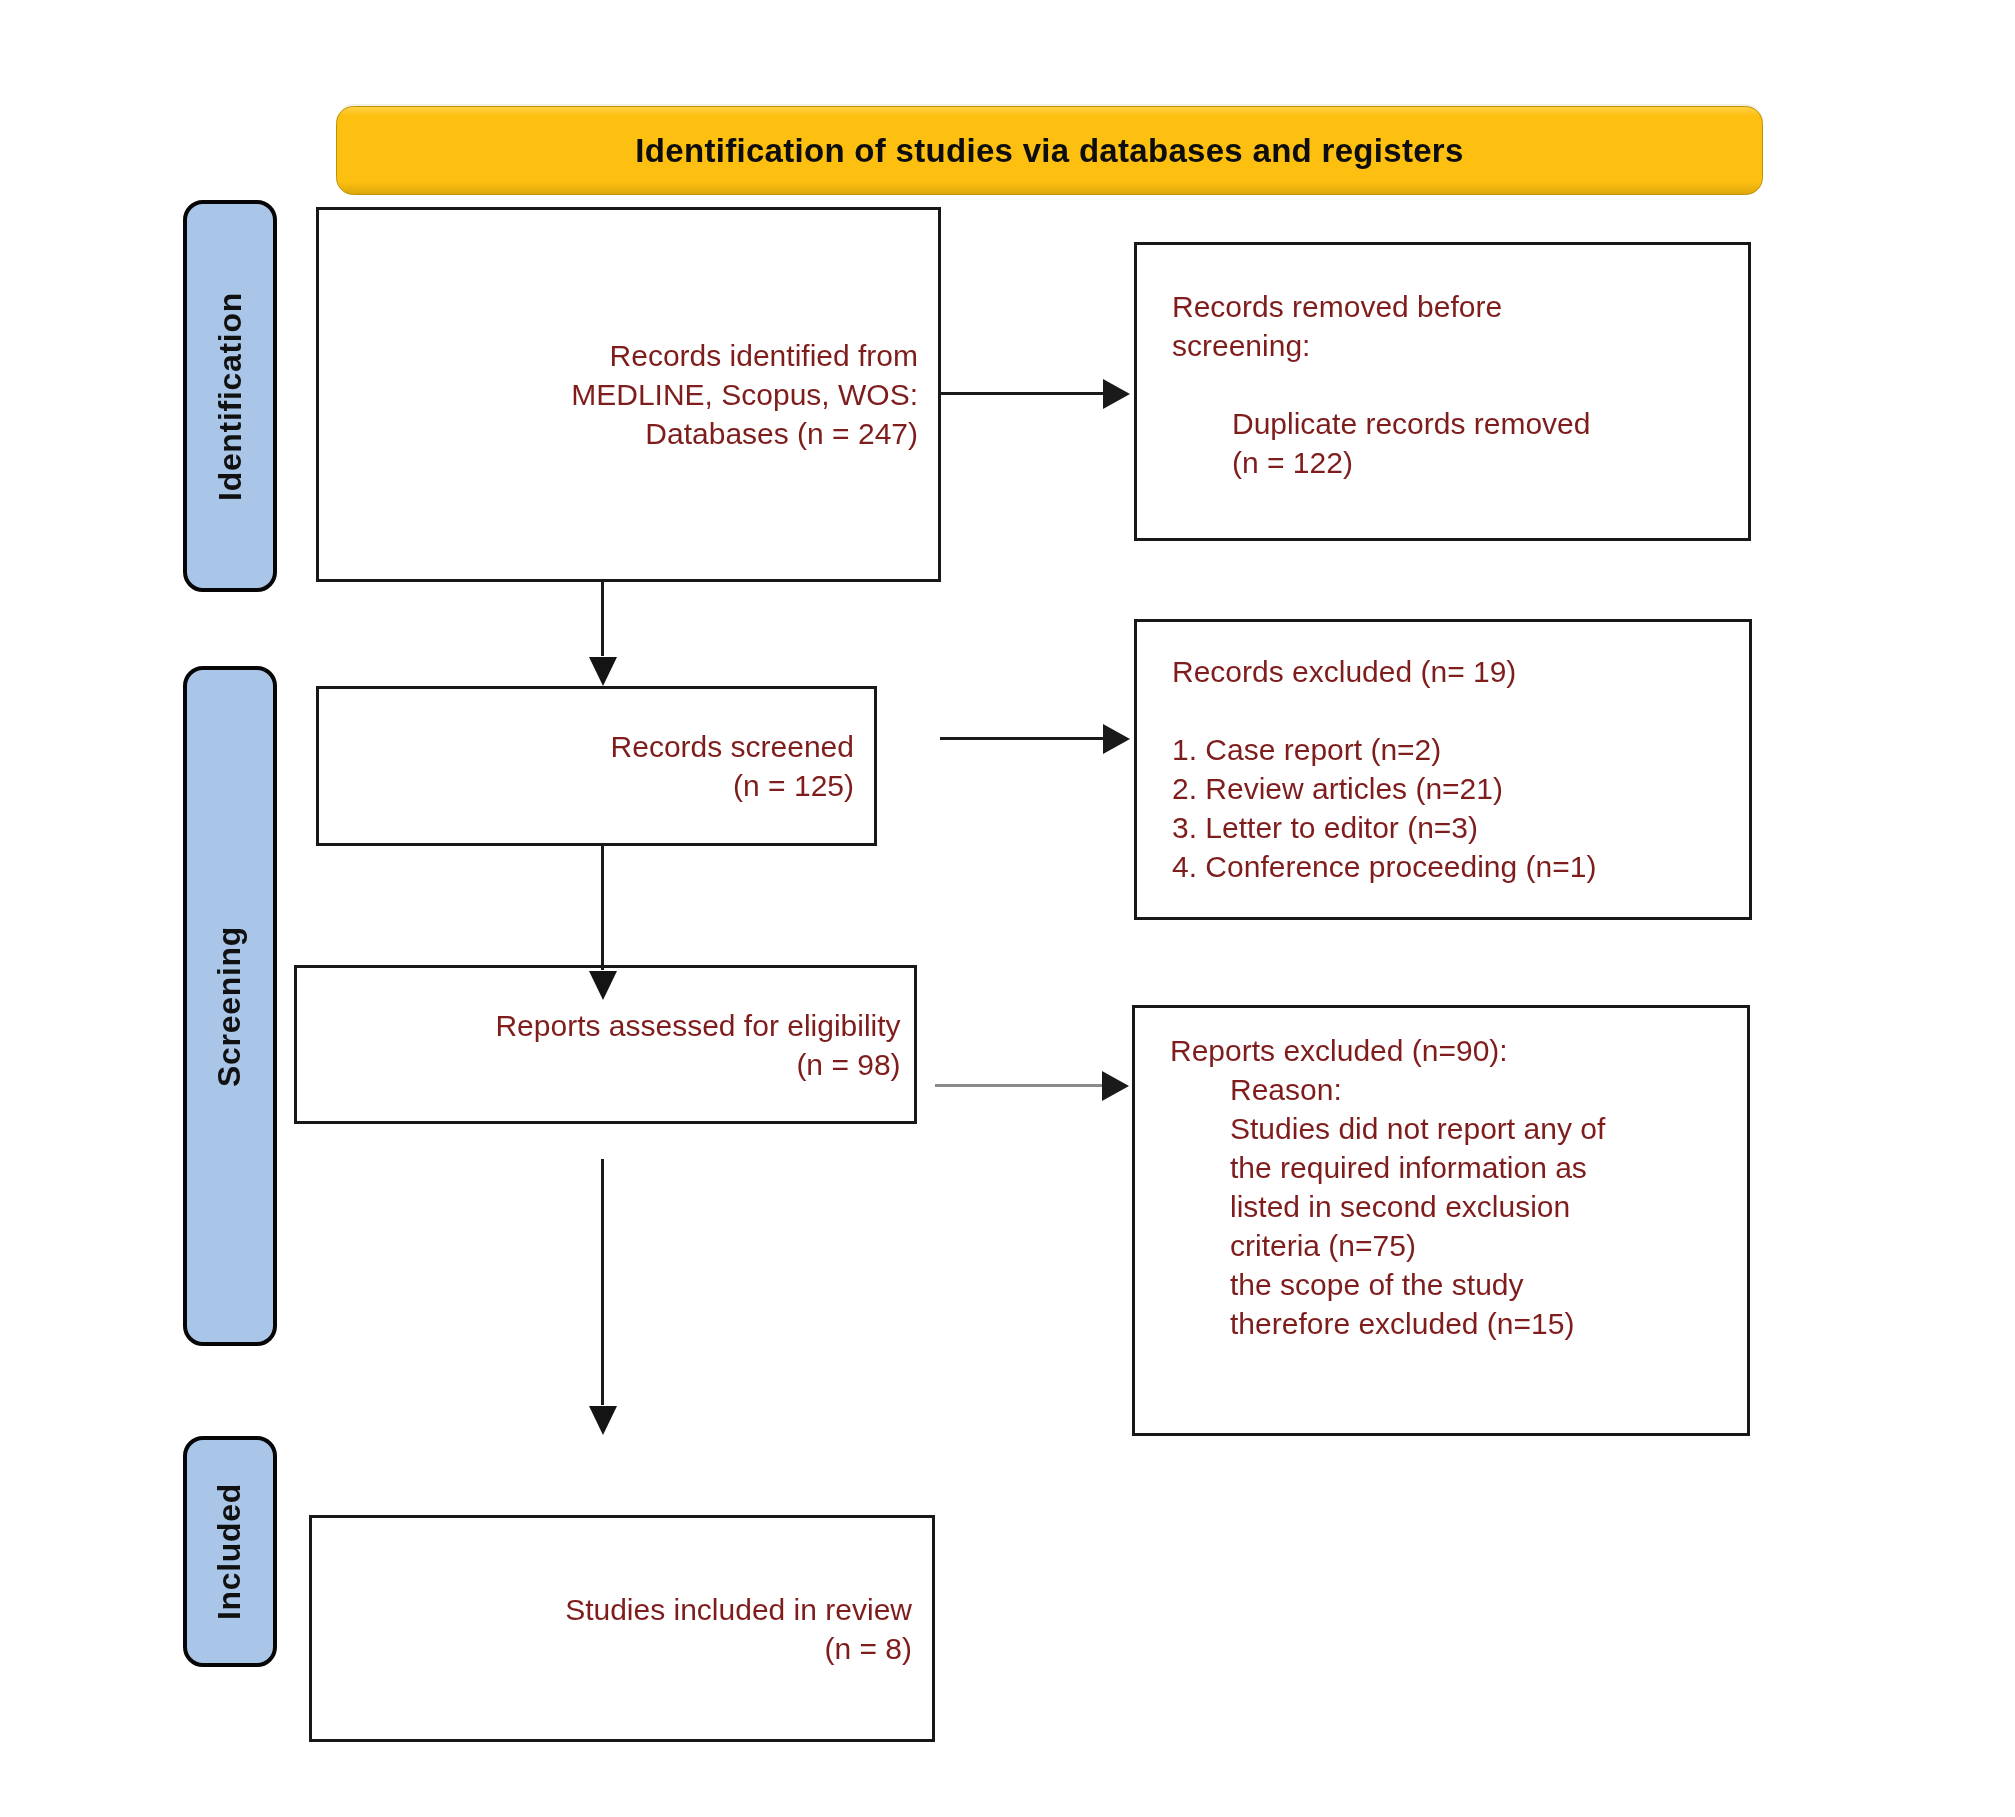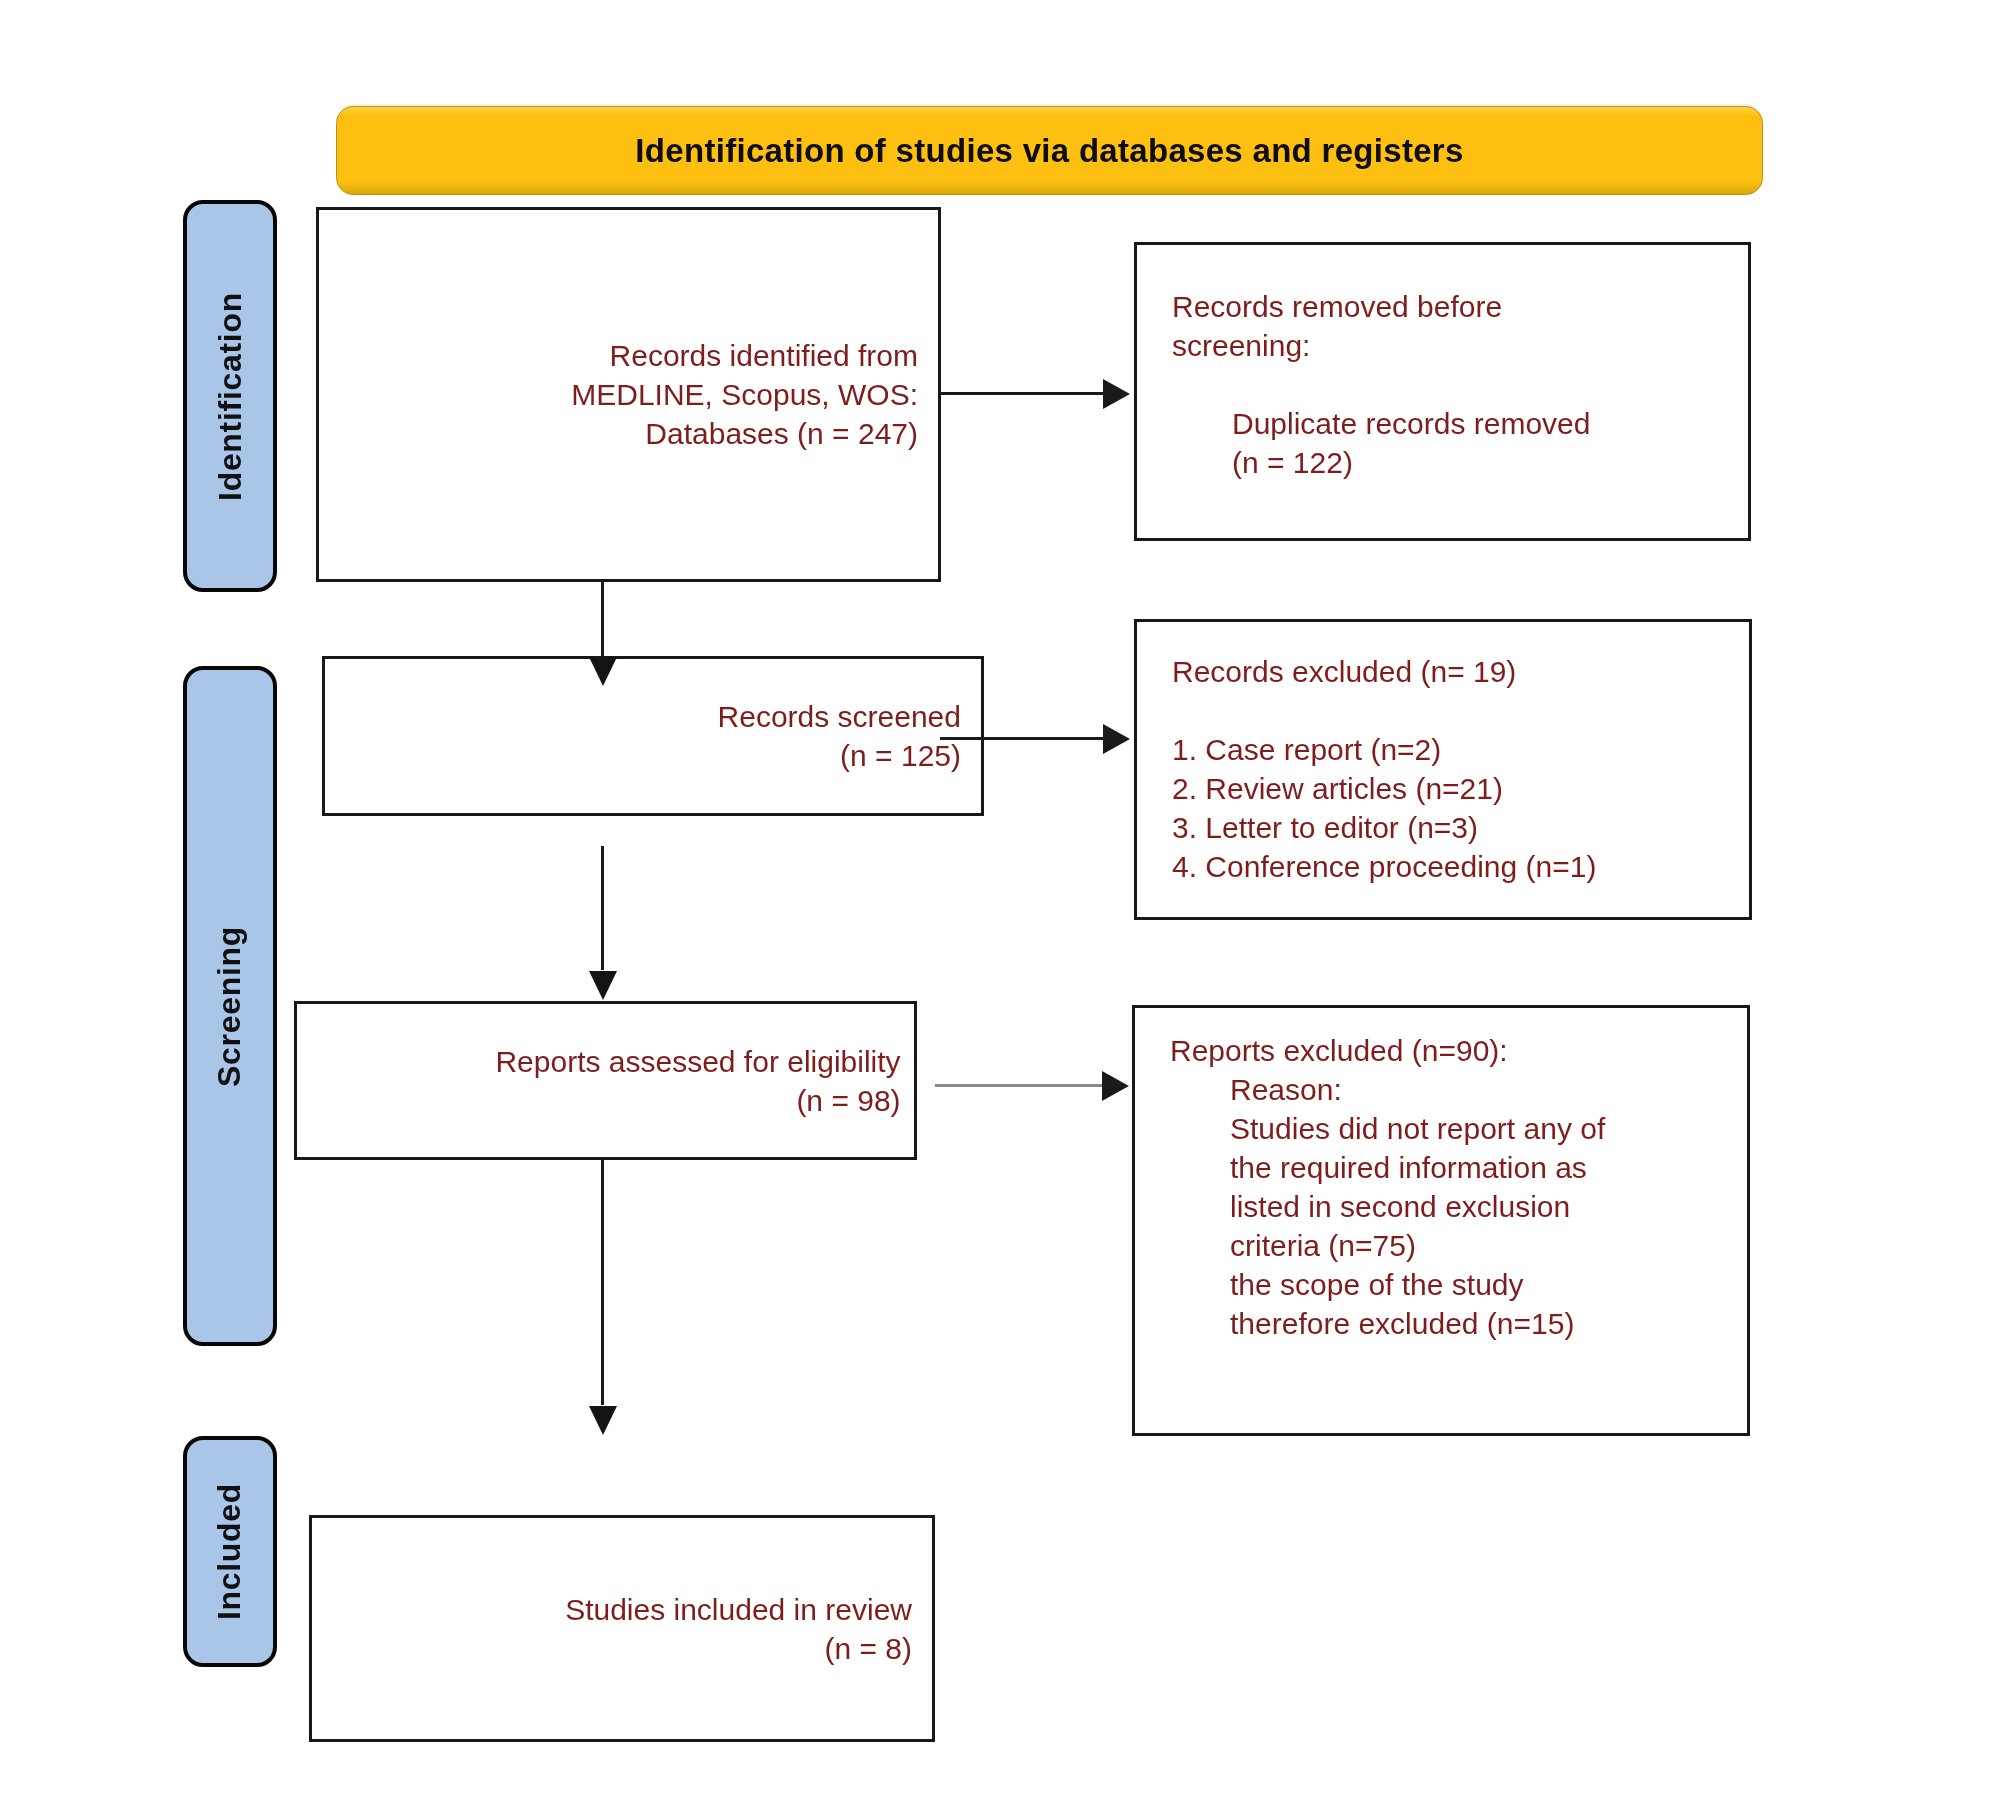--- a/index.html
+++ b/index.html
@@ -31,23 +31,23 @@
   #stage-included{top:1436px;height:223px;}
 
   
   .fbox{
     position:absolute;background:#ffffff;border:3.4px solid #181818;
     box-sizing:border-box;font-size:30px;line-height:39px;color:#7f1d1d;
   }
   .center-lines{height:100%;display:flex;flex-direction:column;justify-content:center;text-align:right;}
   #box-records-identified{left:316px;top:207px;width:625px;height:375px;padding:0 20px 0 48px;}
   #box-records-removed{left:1134px;top:242px;width:617px;height:299px;padding:42px 20px 0 35px;}
-  #box-records-screened{left:316px;top:656px;width:662px;height:160px;padding:0 20px 0 48px;margin-left:6px;}
+  #box-records-screened{left:316px;top:686px;width:561px;height:160px;padding:0 20px 0 48px;}
   #box-records-excluded{left:1134px;top:619px;width:618px;height:301px;padding:29.6px 13.4px 0 35px;}
-  #box-reports-assessed{left:294px;top:1001px;width:623px;height:159px;padding:0 13.4px 0 48px;}
+  #box-reports-assessed{left:294px;top:965px;width:623px;height:159px;padding:0 13.4px 0 48px;}
   #box-reports-excluded{left:1132px;top:1005px;width:618px;height:431px;padding:23px 13.4px 0 35px;}
   #box-studies-included{left:309px;top:1515px;width:626px;height:227px;padding:0 20px 0 48px;}
   .indent{padding-left:60px;}
   .gap{height:39px;}
 
   
   .arrow-h{position:absolute;height:3.4px;background:#1a1a1a;}
   .arrow-h::after{
     content:'';position:absolute;right:-27px;top:50%;transform:translateY(-50%);
     border-left:27px solid #1a1a1a;border-top:15.4px solid transparent;border-bottom:15.4px solid transparent;

